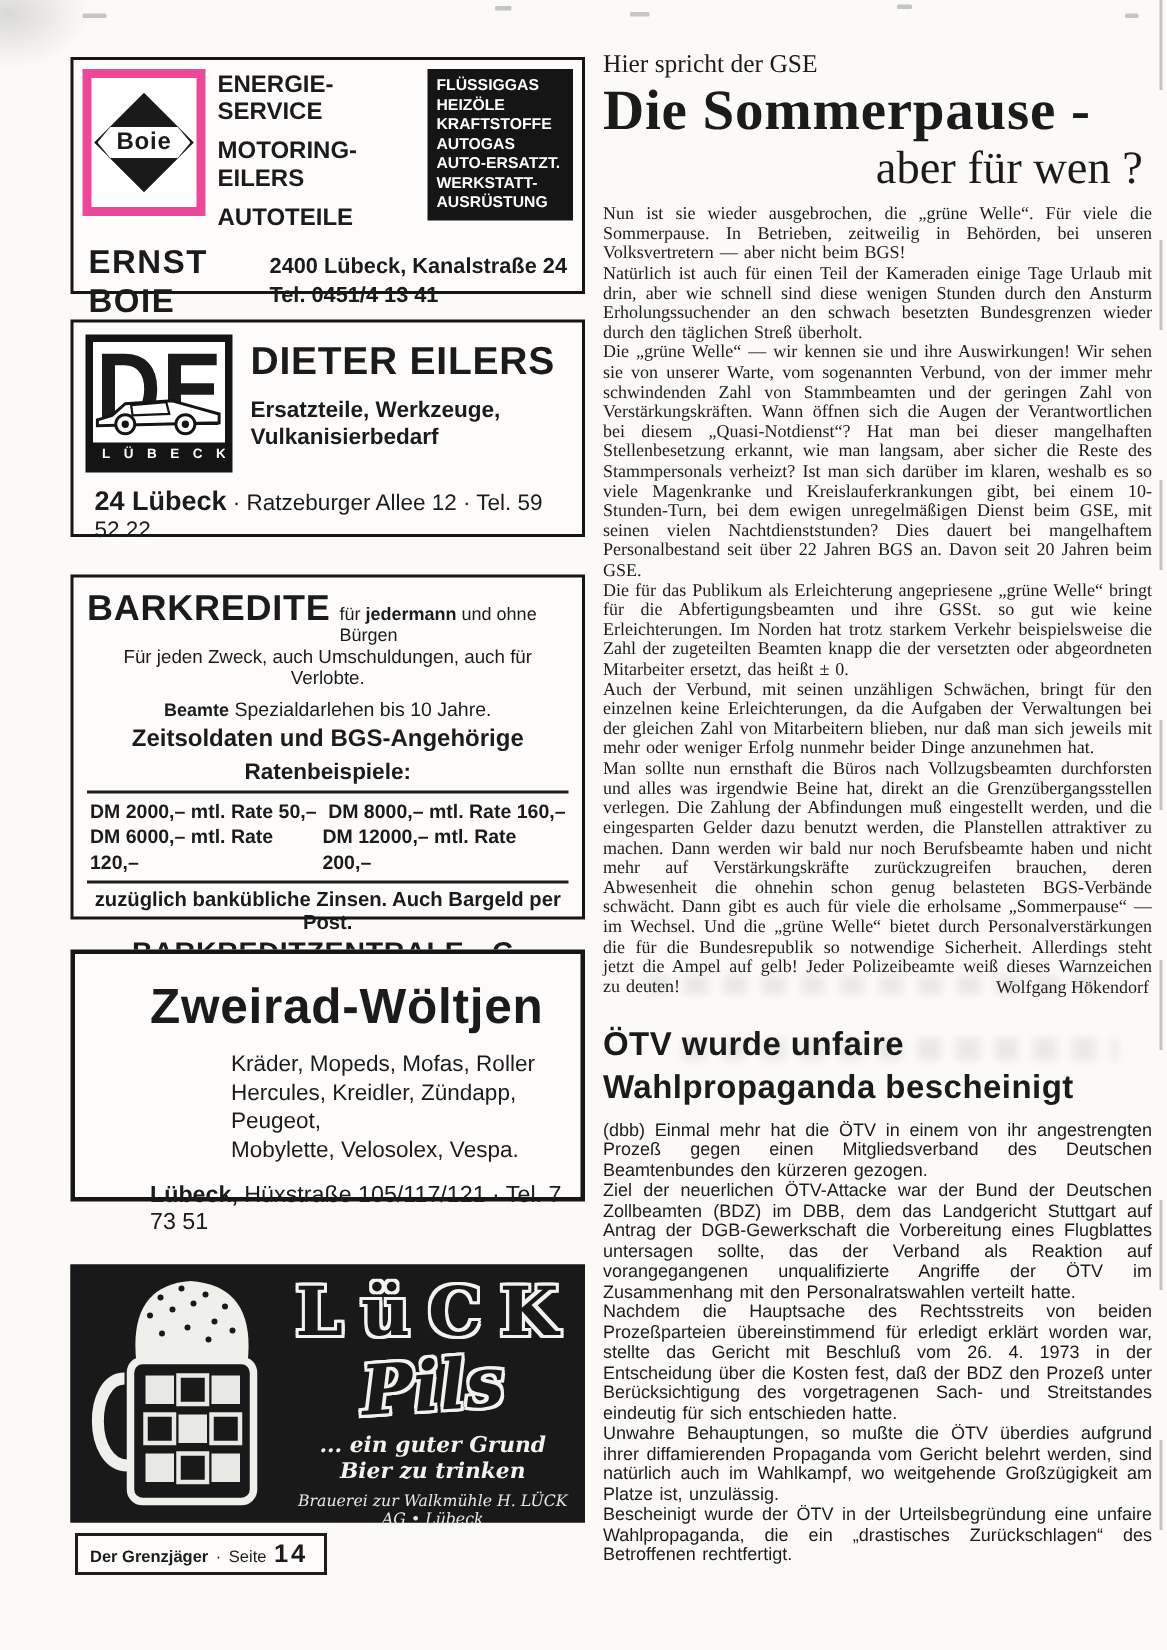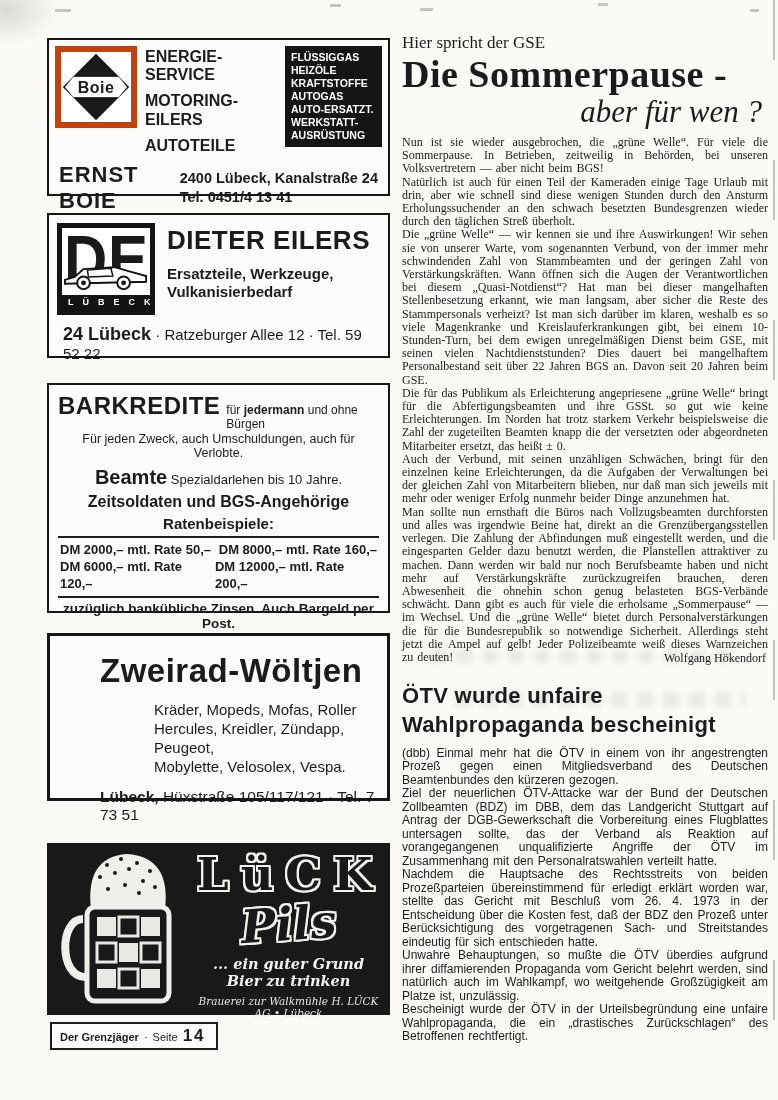--- a/index.html
+++ b/index.html
@@ -11,21 +11,21 @@
   .scan-dash{position:absolute;background:#9a9a96;height:3px;opacity:.55;border-radius:1px;}
   .page-edge{position:absolute;right:3px;top:0;width:2px;height:100%;
     background:repeating-linear-gradient(180deg, rgba(130,130,125,.45) 0 60px, rgba(130,130,125,0) 60px 160px);}
   .ghost{position:absolute;filter:blur(3px);opacity:.08;pointer-events:none;
     background:repeating-linear-gradient(90deg, rgba(20,20,20,.9) 0 16px, transparent 16px 26px);}
   
   .ad{position:absolute;left:47px;width:343px;background:#fdfcfa;border:2px solid #161616;box-sizing:border-box;}
   
   .ad-boie{top:38px;height:158px;padding:6px;}
   .boie-top{display:flex;align-items:flex-start;}
-  .boie-logo{position:relative;width:82px;height:82px;border:6px solid #c2410c;box-sizing:border-box;background:#fff;flex:0 0 auto;}
+  .boie-logo{position:relative;width:82px;height:98px;border:6px solid #ec4899;box-sizing:border-box;background:#fff;flex:0 0 auto;}
   .boie-diamond{position:absolute;left:50%;top:50%;width:47px;height:47px;background:#1a1a1a;
     transform:translate(-50%,-50%) rotate(45deg);}
   .boie-lens{position:absolute;left:50%;top:50%;width:62px;height:21px;background:#fff;
     transform:translate(-50%,-50%);display:flex;align-items:center;justify-content:center;
     clip-path:polygon(0 50%,14% 0,86% 0,100% 50%,86% 100%,14% 100%);}
   .boie-lens span{font-weight:bold;font-size:16px;letter-spacing:.5px;}
   .boie-mid{flex:1;padding:2px 4px 0 8px;font-weight:bold;font-size:16px;line-height:18px;}
   .boie-mid .svc{margin-bottom:1px;}
   .boie-mid .gap{margin-top:8px;}
   .boie-black{flex:0 0 auto;width:97px;background:#151515;color:#fff;font-weight:bold;
@@ -50,21 +50,21 @@
   .eilers-bottom{margin-top:9px;padding-left:6px;font-size:15px;}
   .eilers-city{font-weight:bold;font-size:18px;}
   
   .ad-bark{top:383px;height:230px;padding:7px 9px;font-family:"Liberation Sans",sans-serif;}
   .bark-row1{display:flex;align-items:baseline;justify-content:center;gap:6px;}
   .bark-title{font-weight:bold;font-size:24px;letter-spacing:.5px;}
   .bark-suffix{font-size:12px;}
   .bark-suffix b{font-weight:bold;}
   .bark-line1{text-align:center;font-size:12.5px;margin-top:1px;}
   .bark-beamte{text-align:center;font-size:13px;margin-top:6px;}
-  .bark-beamte b{font-size:20px;}
+  .bark-beamte b{font-size:12px;}
   .bark-zeits{text-align:center;font-weight:bold;font-size:16px;margin-top:4px;}
   .bark-raten{text-align:center;font-weight:bold;font-size:15px;margin-top:4px;}
   .bark-hr{border:none;border-top:2px solid #1d1d1d;margin:4px 0 3px 0;}
   .bark-table{font-weight:bold;font-size:13px;line-height:17px;padding:0 2px;}
   .bark-tr{display:flex;justify-content:space-between;}
   .bark-mid{text-align:center;font-weight:bold;font-size:13.5px;margin-top:2px;}
   .bark-zentrale{text-align:center;font-weight:bold;font-size:19px;margin-top:3px;letter-spacing:.5px;}
   .bark-hours{display:flex;justify-content:space-between;align-items:baseline;font-size:11.5px;margin-top:2px;padding:0 2px;white-space:nowrap;}
   .bark-phone{font-weight:bold;font-size:17px;}
   .bark-addr{text-align:center;font-size:12px;margin-top:1px;}
@@ -90,21 +90,21 @@
   .footer-box{position:absolute;left:50px;top:1022px;border:2px solid #1d1d1d;background:#fdfcfa;
     display:flex;align-items:baseline;gap:5px;padding:2px 10px 2px 8px;}
   .footer-pub{font-weight:bold;font-size:11px;}
   .footer-sep{font-size:11px;}
   .footer-seite{font-size:11px;}
   .footer-num{font-weight:bold;font-size:17px;letter-spacing:2px;}
   
   .col-right{position:absolute;left:402px;top:32px;width:366px;}
   .kicker{font-family:"Liberation Serif",serif;font-size:17px;line-height:22px;}
   .headline1{font-family:"Liberation Serif",serif;font-weight:bold;font-size:38px;line-height:41px;letter-spacing:.5px;}
-  .headline2{font-family:"Liberation Serif",serif;font-style:italic;font-size:31px;line-height:34px;
+  .headline2{font-family:"Liberation Serif",serif;font-size:31px;line-height:34px;
     text-align:right;padding-right:6px;}
   .article-serif{font-family:"Liberation Serif",serif;font-size:12px;line-height:13.2px;
     text-align:justify;margin-top:7px;word-spacing:1px;}
   .article-serif p{margin:0;}
   .author{font-family:"Liberation Serif",serif;font-size:12px;text-align:right;margin-top:-13.2px;padding-right:2px;}
   .headline3{font-weight:bold;font-size:22px;line-height:29px;margin-top:15px;letter-spacing:.3px;}
   .article-sans{font-size:12px;line-height:13.5px;text-align:justify;margin-top:8px;word-spacing:1px;}
   .article-sans p{margin:0;}
 </style>
 </head>

